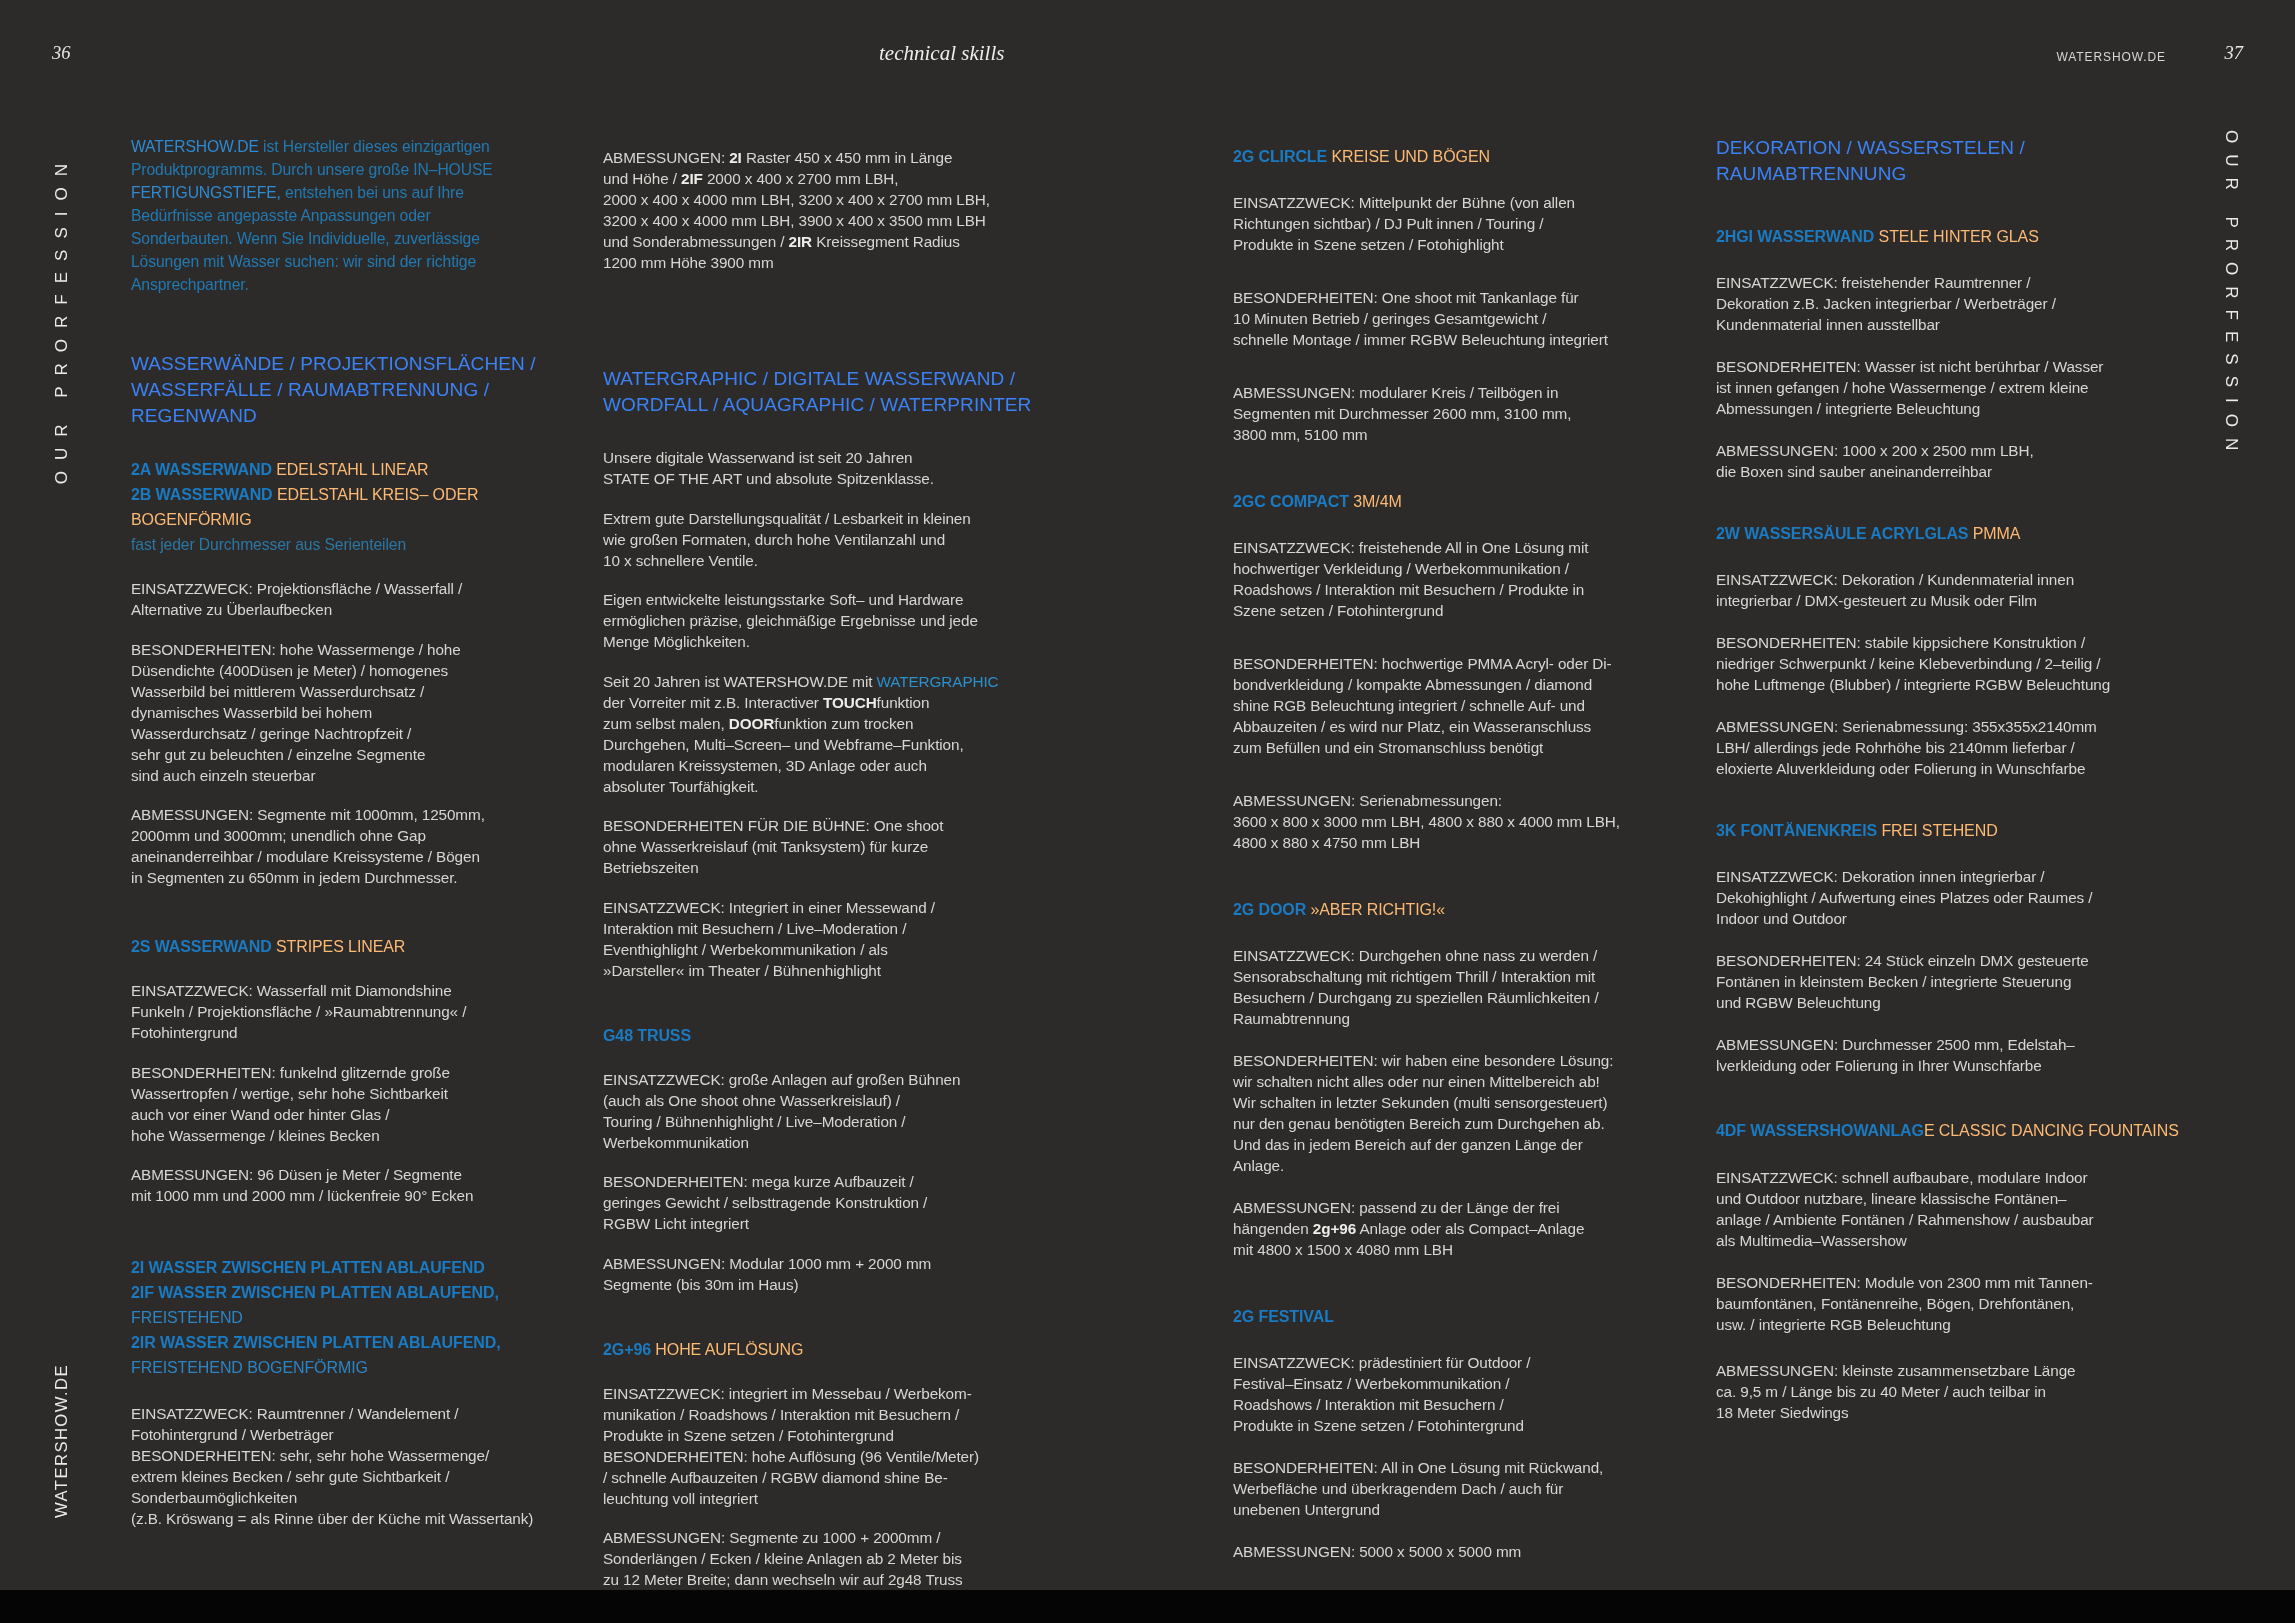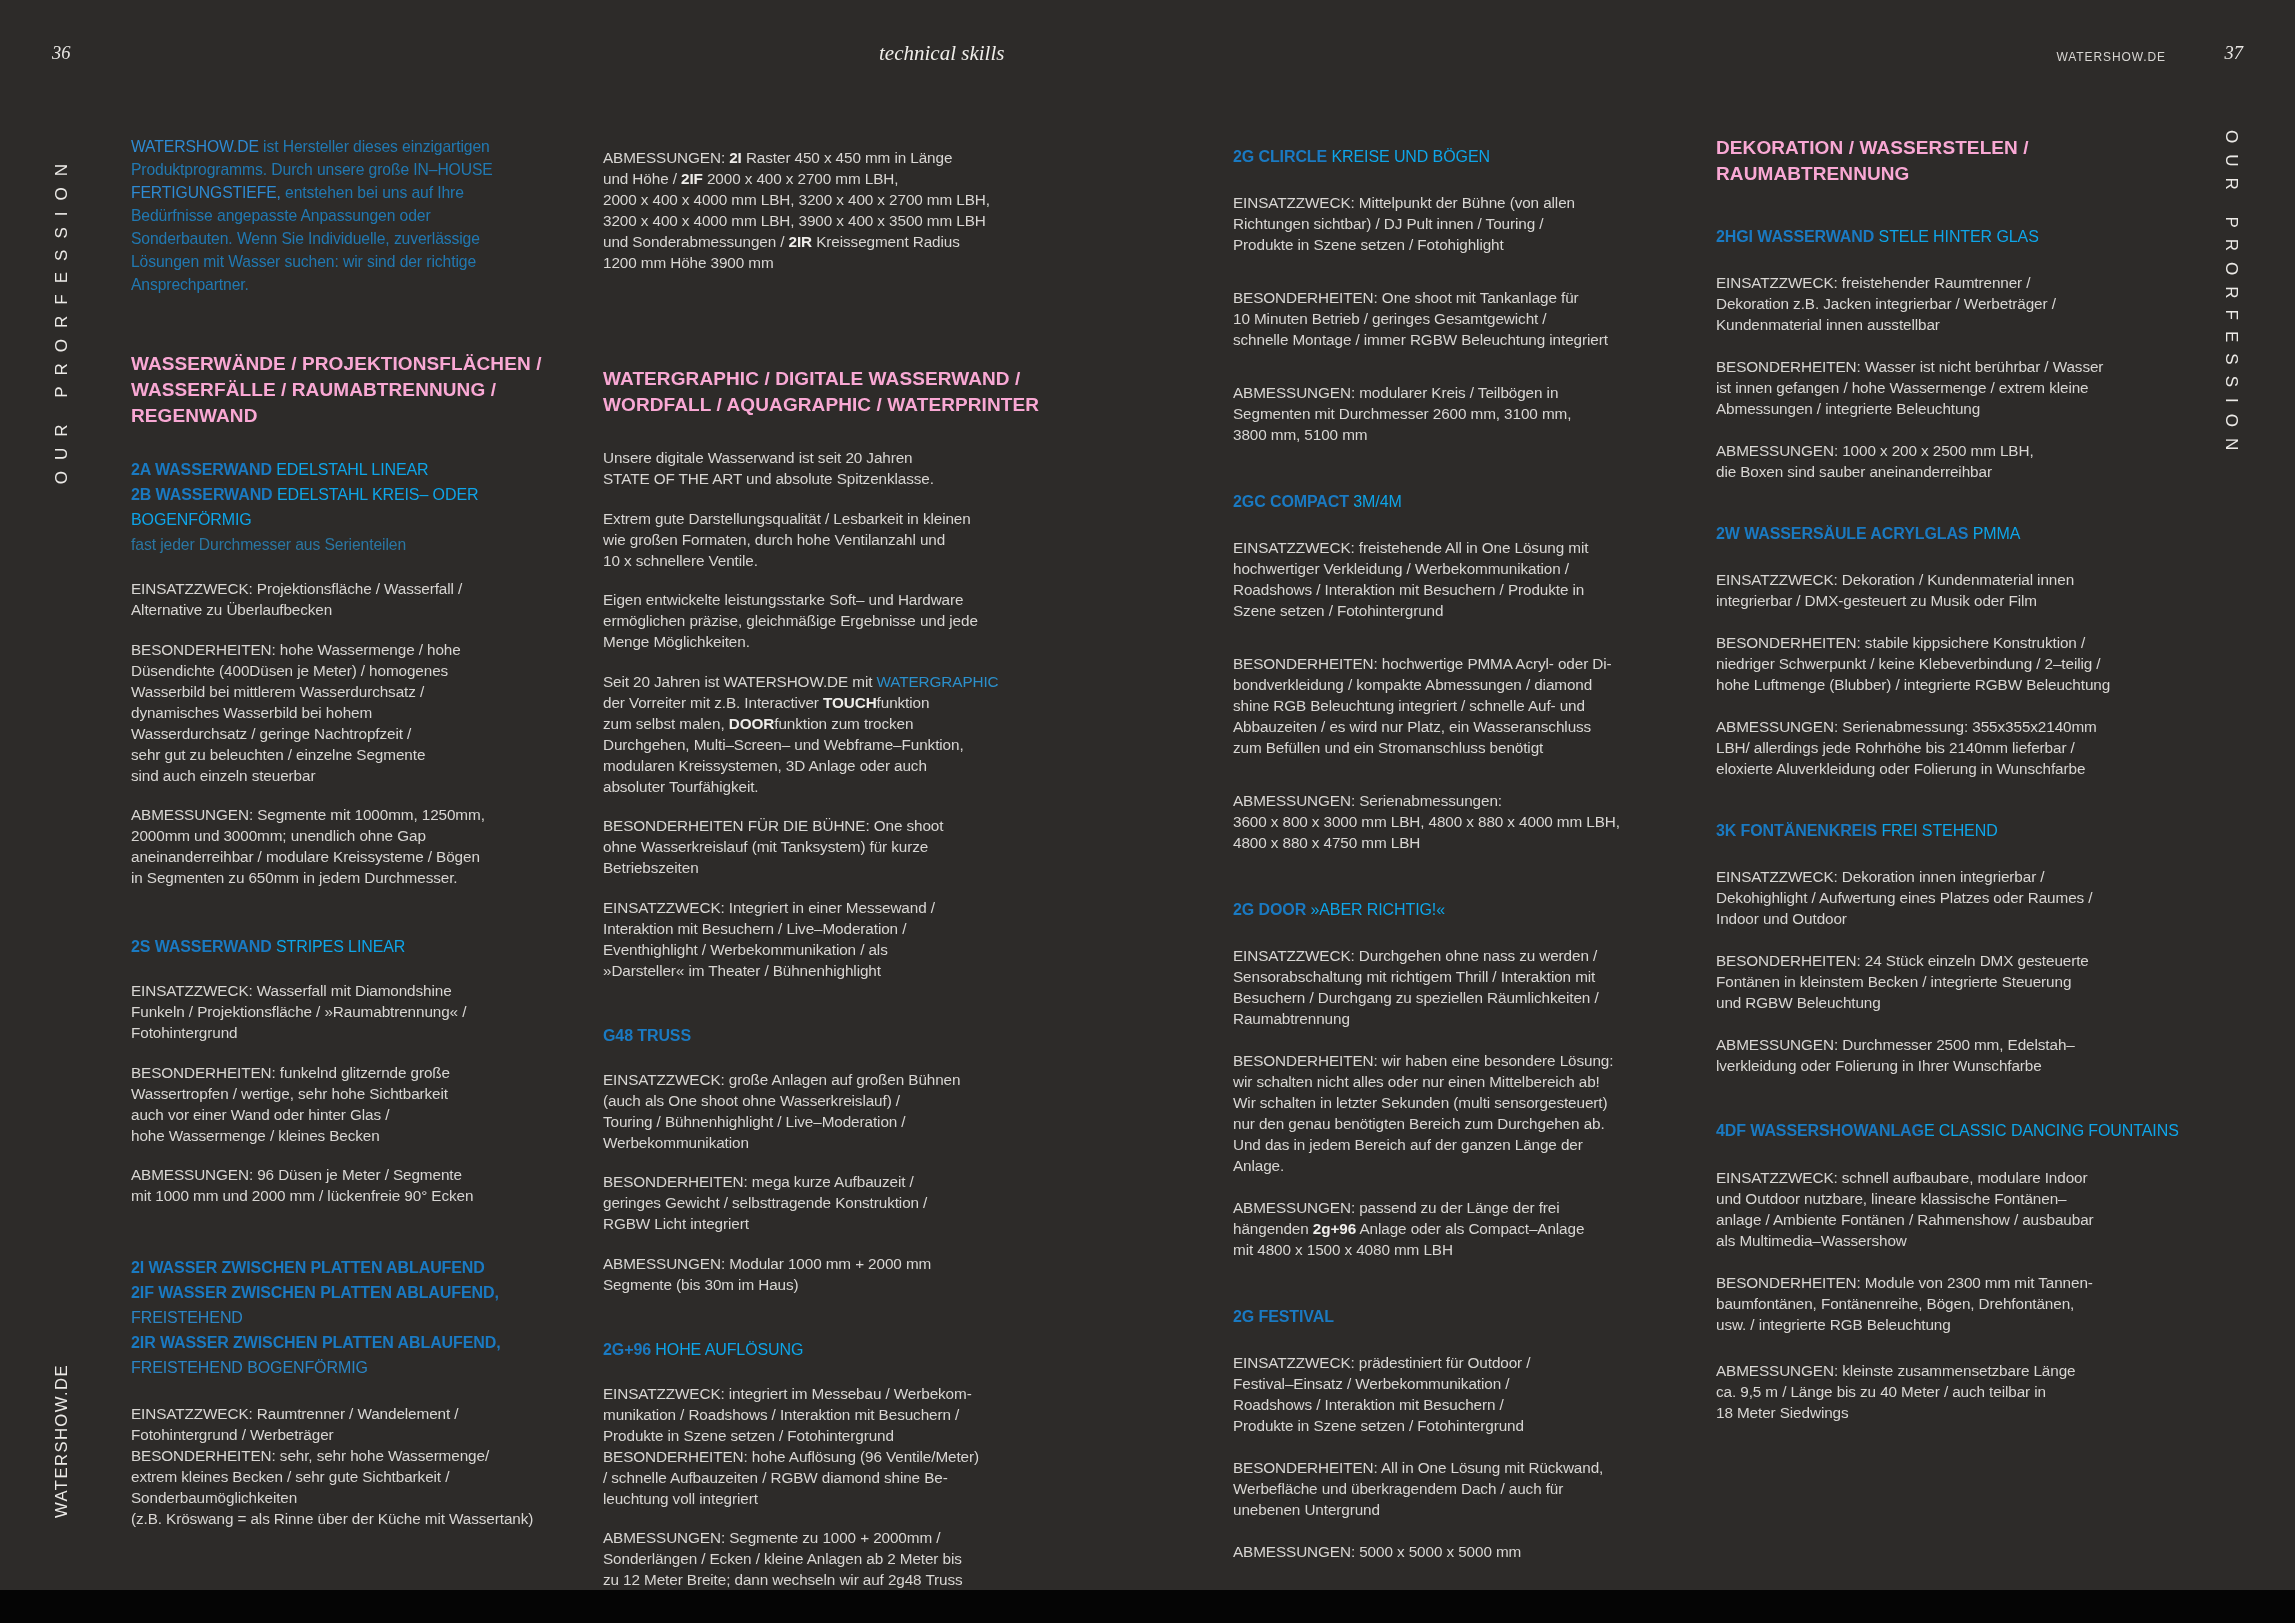--- a/index.html
+++ b/index.html
@@ -29,24 +29,24 @@
   
   .col{position:absolute;}
   .col-1{left:131px;top:135px;width:463px;}
   .col-2{left:603px;top:139px;width:467px;}
   .col-3{left:1233px;top:144px;width:472px;}
   .col-4{left:1716px;top:135px;width:477px;}
   .ln{white-space:nowrap;}
   
   .intro .ln{font-size:15.7px;line-height:23px;color:#2179b2;letter-spacing:-0.1px;}
   .intro .br{color:#2e8ad2;}
-  .sect .ln{font-size:19px;line-height:26px;font-weight:bold;color:#f9a8d4;letter-spacing:0.1px;}
+  .sect .ln{font-size:19px;line-height:26px;font-weight:normal;color:#3b82f6;letter-spacing:0.1px;}
   .code .ln{font-size:16px;line-height:25px;letter-spacing:-0.1px;}
   .code .code{color:#1a7ac2;font-weight:bold;}
-  .code .suffix{color:#0ea5e9;}
+  .code .suffix{color:#fdba74;}
   .code .free{color:#2b85c4;}
   .code .sub{color:#2a77a4;font-size:15.7px;}
   .body .ln{font-size:15.3px;line-height:21px;color:#d8d6d3;letter-spacing:-0.1px;}
   .body .bw{font-weight:bold;color:#efedea;}
   .body .blue{color:#2b90cc;}
 </style>
 </head>
 <body>
 
 <div class="page">

